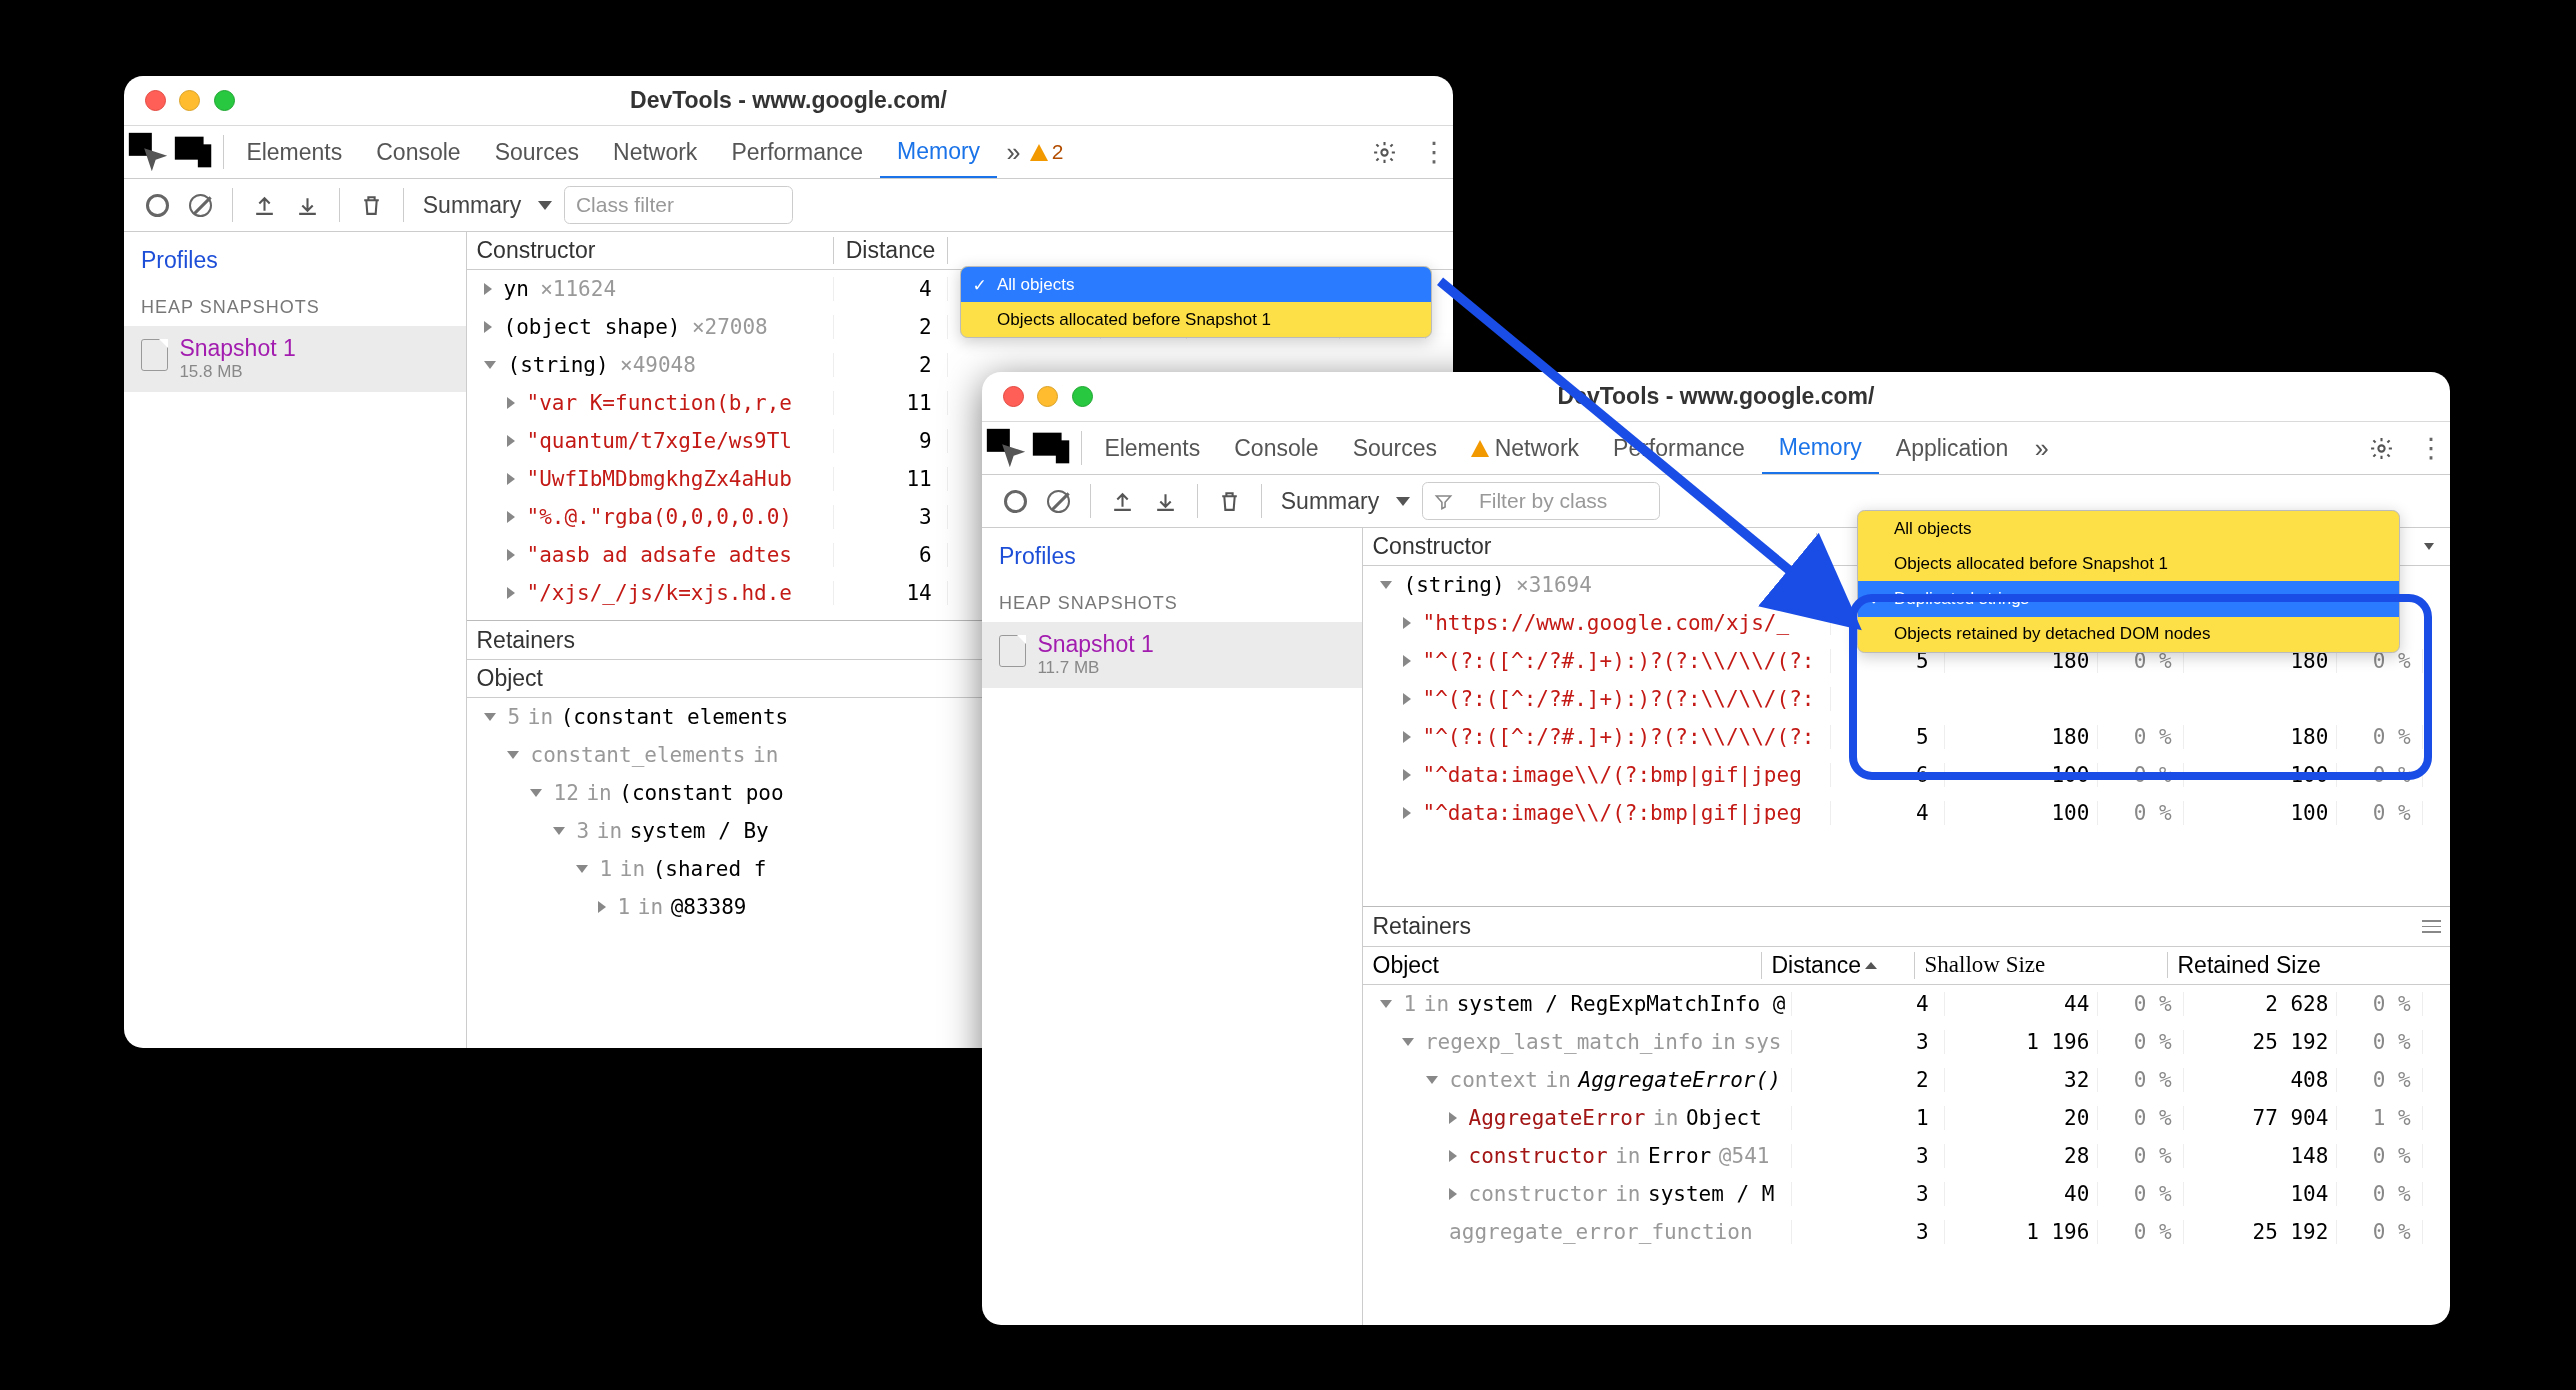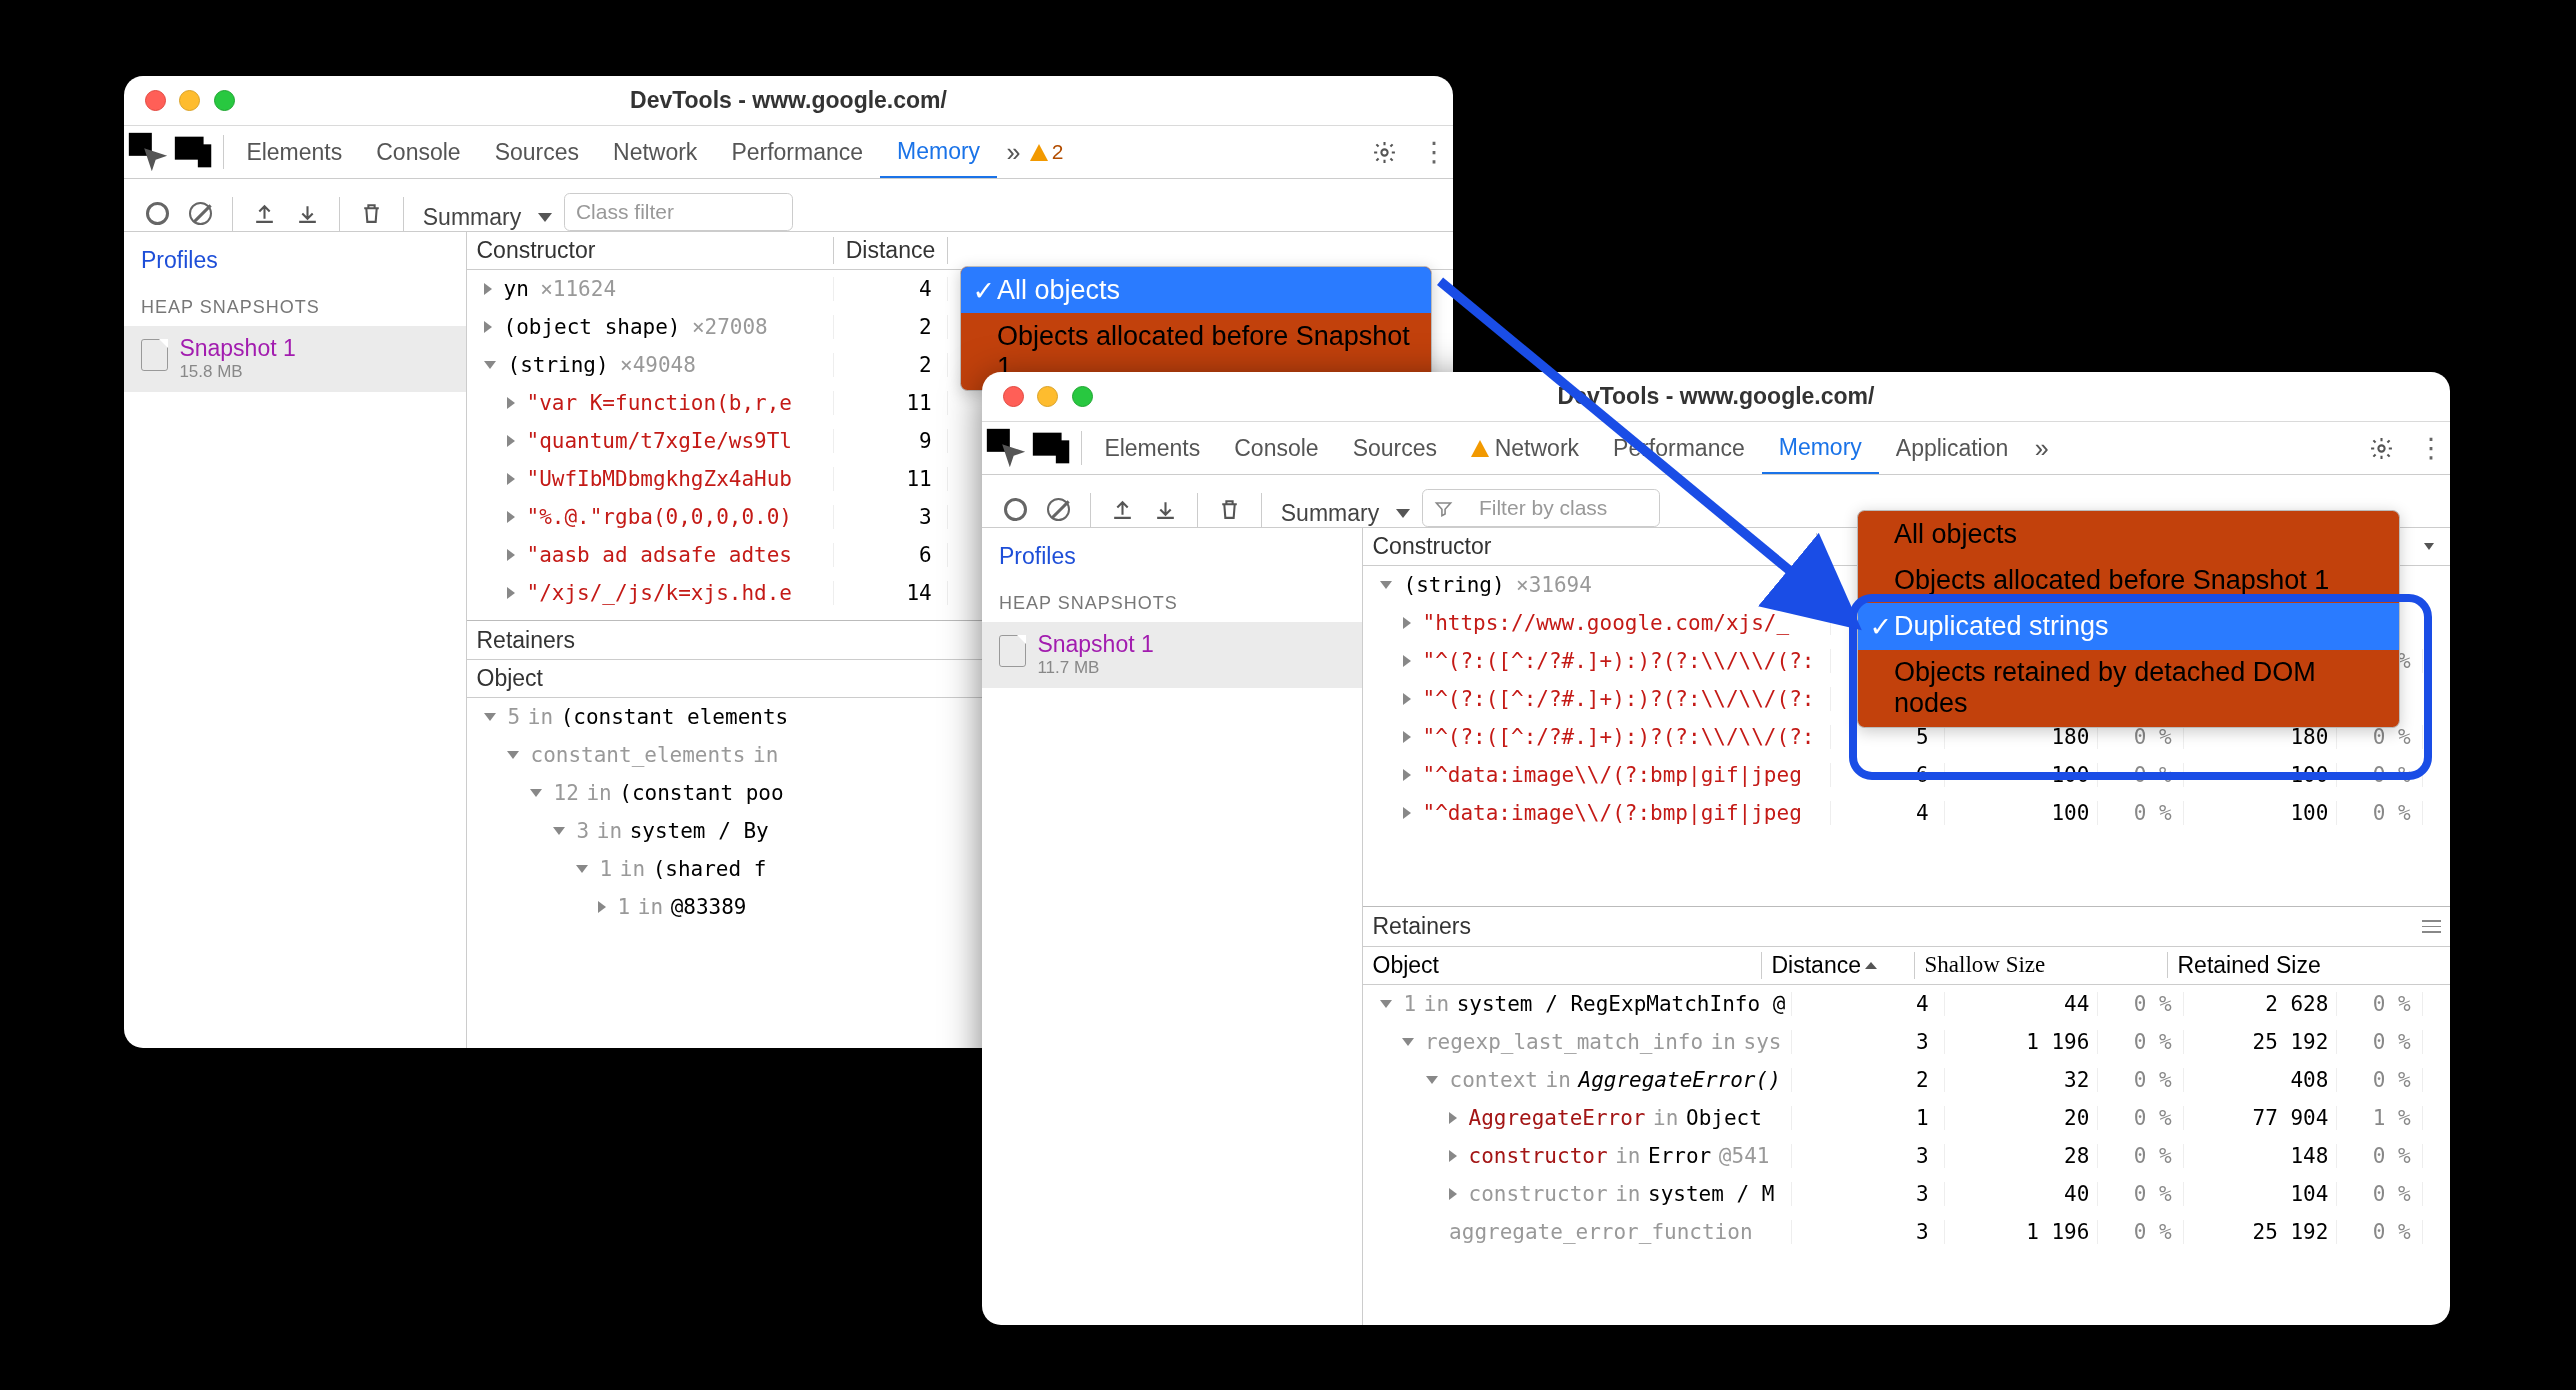--- a/index.html
+++ b/index.html
@@ -42,21 +42,21 @@
   }
   .tabbar .icon-btn { width: 46px; display:flex; justify-content:center; align-items:center; cursor:pointer; }
   .tabbar .tab { padding: 0 17px; height: 100%; display:flex; align-items:center; cursor:pointer; }
   .tabbar .tab.active { color: #1a73e8; border-bottom: 2.9px solid #1a73e8; font-weight: 500; }
   .tabbar .overflow { padding: 0 9.5px; font-size: 25px; }
   .tabbar .right-icons { margin-left: auto; display:flex; align-items:center; gap: 13.3px; }
   .warn-badge { display:inline-flex; align-items:center; gap:3.8px; color:#b24d00; font-size:21px; }
   .warn-tri { width: 0; height:0; border-left:9.5px solid transparent; border-right:9.5px solid transparent; border-bottom:17px solid #f29900; }
 
   .toolbar {
-    height: 53px; display:flex; align-items:flex-end;
+    height: 53px; display:flex; align-items:center;
     border-bottom: 1px solid #ccc; font-size: 23px; color:#444;
     padding: 0 9.5px;
   }
   .toolbar .group { display:flex; align-items:center; gap:7.6px; padding:0 5.7px; }
   .toolbar .vsep { width:1px; height:34px; background:#ccc; margin: 0 7.6px; }
   .tool-ic { width:36px; height:36px; display:flex; align-items:center; justify-content:center; color:#555; cursor:pointer; }
   .tool-ic svg { width:25px; height:25px; stroke:#555; fill:none; stroke-width:2; }
   .record-dot { width:23px; height:23px; border-radius:50%; border:3.8px solid #666; }
   .no-circle { width:23px; height:23px; border:2.9px solid #666; border-radius:50%; position:relative; }
   .no-circle::after { content:""; position:absolute; width:2.9px; height:23px; background:#666; transform:rotate(45deg); left:9.5px; top:-1.9px; }
@@ -104,22 +104,22 @@
   .retainers-hdr { border-top:1px solid #bbb; border-bottom:1px solid #ccc; padding:5.7px 9.5px; font-size:23px; color:#333; }
   .retain-tbl-hdr { display:flex; font-size:23px; border-bottom:1px solid #ccc; color:#333; height:38px; align-items:center; }
   .retain-tbl-hdr .rc1 { flex:1; padding-left:9.5px; border-right:1px solid #ccc; }
   .retain-tbl-hdr .rc2 { width:143px; padding-left:9.5px; display:flex; align-items:center; gap:3.8px; }
   .sort-asc { width:0; height:0; border-left:6.7px solid transparent; border-right:6.7px solid transparent; border-bottom:7.6px solid #555; }
 
   .retain-rows .row .c { font-family: Menlo, Consolas, monospace; }
   .indent { display:inline-block; }
 
   .dropdown {
-    position:absolute; background:#c2410c; border:1px solid #bbb; border-radius:7.6px; box-shadow:0 3.8px 15.3px rgba(0,0,0,.2);
-    font-size:27px;
+    position:absolute; background:#fde047; border:1px solid #bbb; border-radius:7.6px; box-shadow:0 3.8px 15.3px rgba(0,0,0,.2);
+    font-size:17px;
     overflow:hidden;
   }
   .dropdown .opt { padding: 7.6px 17px 7.6px 36px; position:relative; cursor:pointer; }
   .dropdown .opt.sel { background:#2a7bff; color:#fff; }
   .dropdown .opt.sel::before { content:"✓"; position:absolute; left:11.4px; }
 
   
   .w2-rt-hdr { display:flex; font-size:23px; border-bottom:1px solid #ccc; height:38px; align-items:center; }
   .w2-rt-hdr .rc1 { flex:1; padding-left:9.5px; border-right:1px solid #ccc; }
   .w2-rt-hdr .rc2 { width:153px; padding-left:9.5px; border-right:1px solid #ccc; display:flex; align-items:center; gap:3.8px; }

